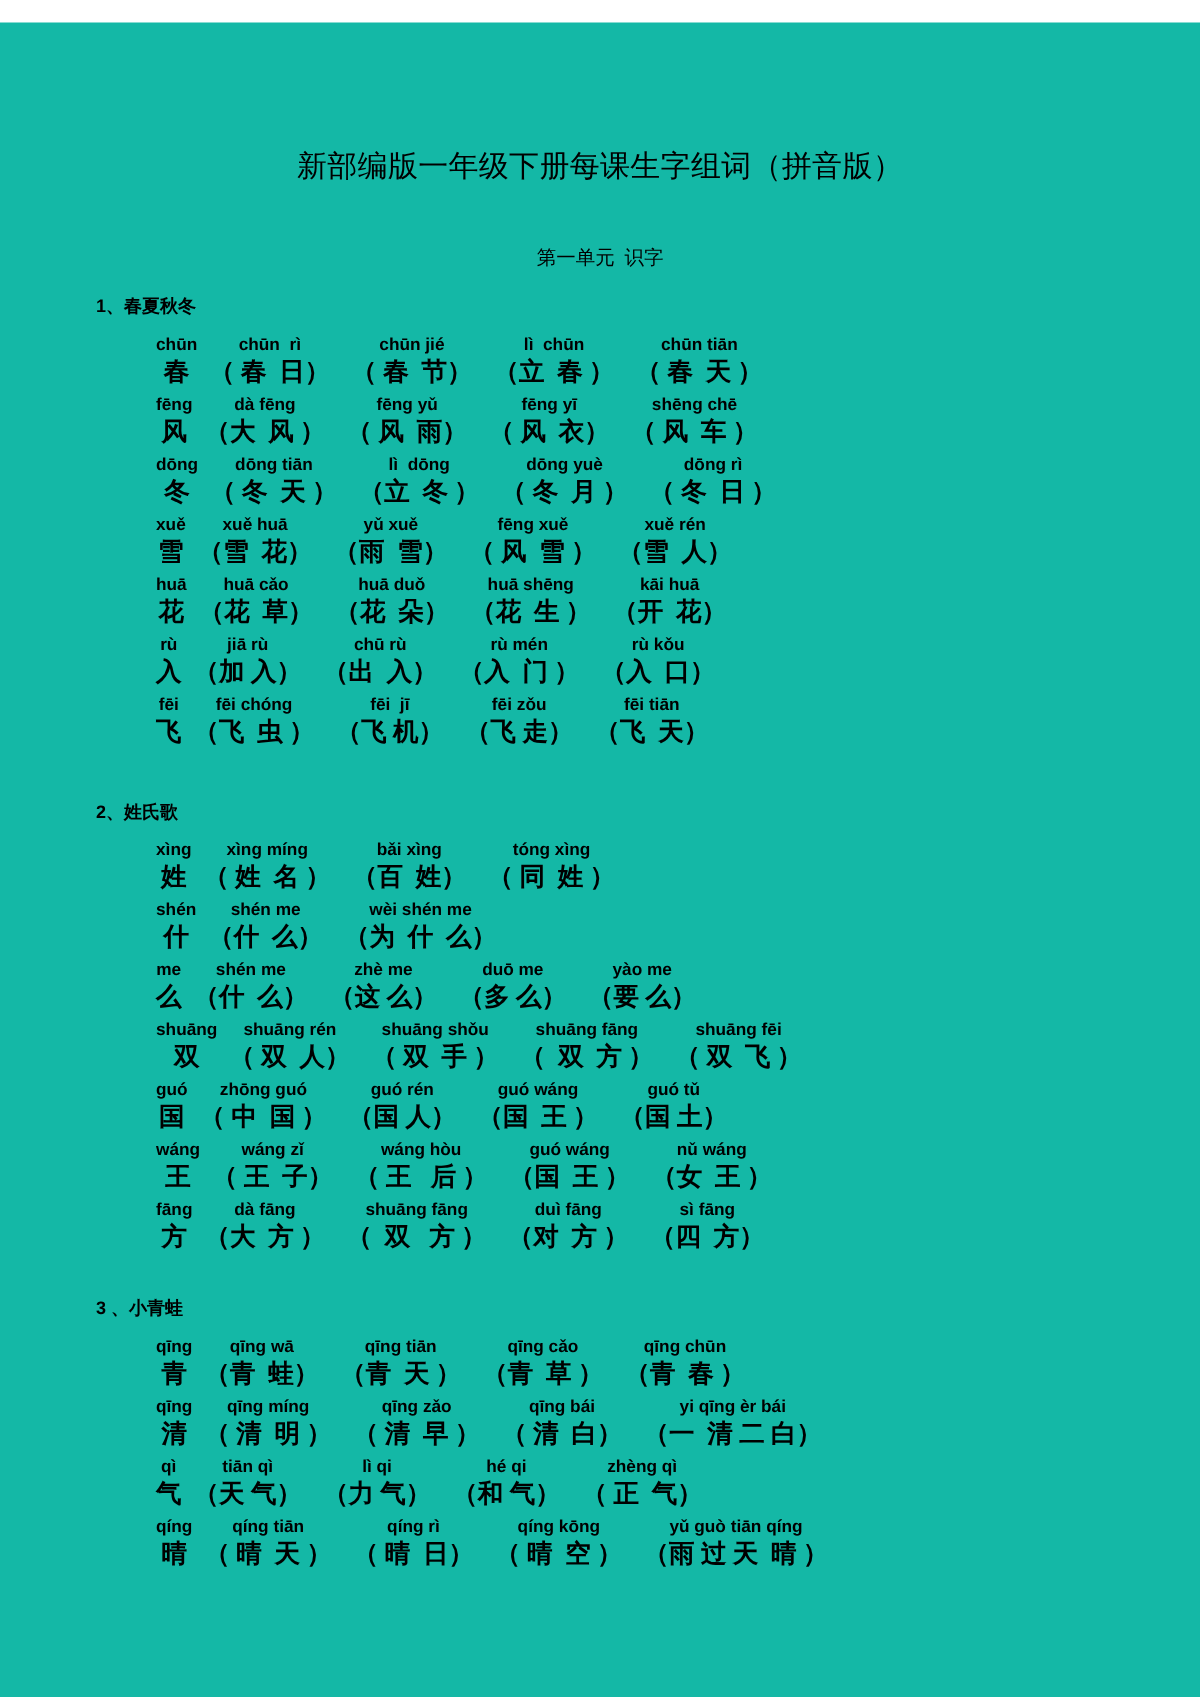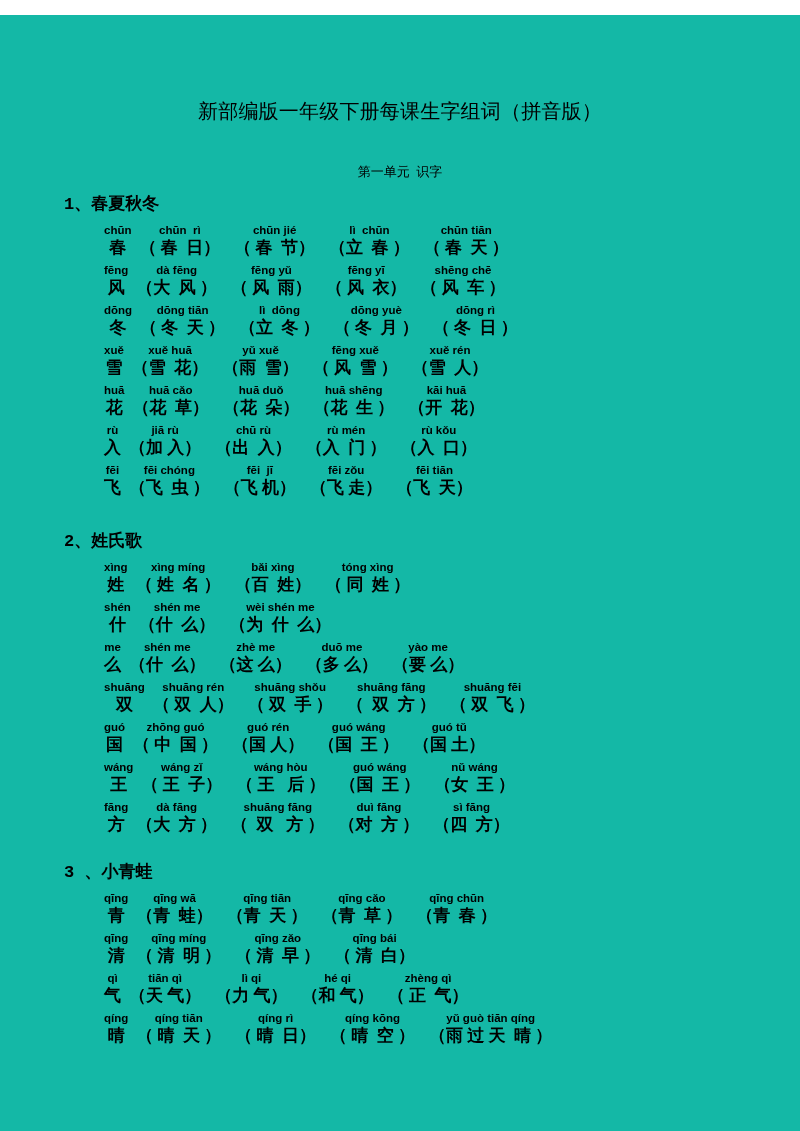--- a/index.html
+++ b/index.html
@@ -46,22 +46,22 @@
   }
 
   
   .lesson {
     position: absolute;
     left: 0;
     width: 800px;
   }
   .lesson-title {
     margin: 0 0 6px 64px;
-    font-family: Liberation Mono, monospace;
-    font-size: 17px;
+    font-family: Liberation Sans, sans-serif;
+    font-size: 12px;
     font-weight: bold;
     line-height: 17px;
     white-space: pre;
   }
 
   
   .row {
     display: flex;
     align-items: flex-end;
     margin-left: 104px;
@@ -441,20 +441,24 @@
             <div class="hz">（ 清  明 ）</div>
           </div>
           <div class="cell gap">
             <div class="py">qīng zǎo</div>
             <div class="hz">（ 清  早 ）</div>
           </div>
           <div class="cell gap">
             <div class="py">qīng bái</div>
             <div class="hz">（ 清  白）</div>
           </div>
+          <div class="cell gap">
+            <div class="py">yi qīng èr bái</div>
+            <div class="hz">（一  清 二 白）</div>
+          </div>
         </div>
         <div class="row">
           <div class="cell">
             <div class="py">qì</div>
             <div class="hz">气</div>
           </div>
           <div class="cell gap-sm">
             <div class="py">tiān qì</div>
             <div class="hz">（天 气）</div>
           </div>

